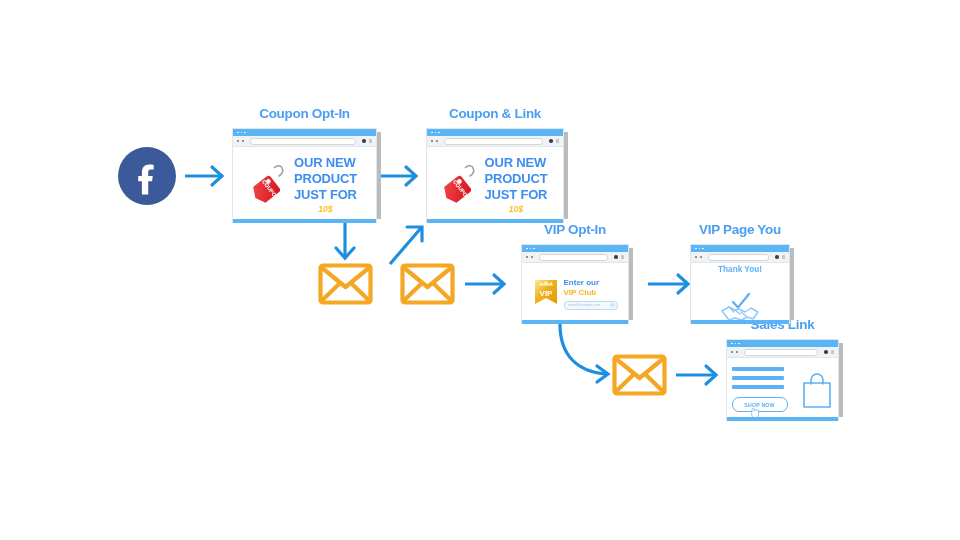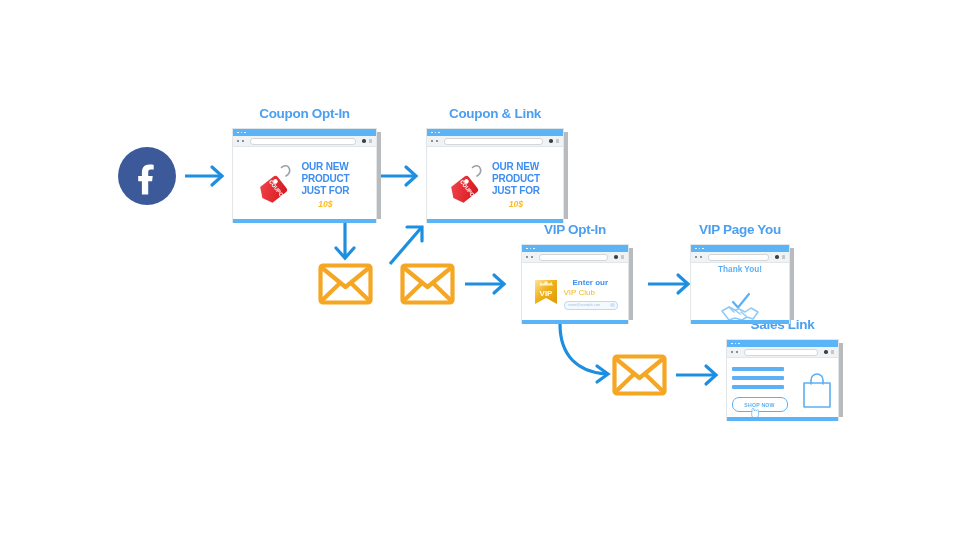--- a/index.html
+++ b/index.html
@@ -66,36 +66,36 @@
   .coupon-content{
     position:absolute;inset:0;display:flex;align-items:center;
     justify-content:center;gap:6px;padding:0 6px;box-sizing:border-box;
   }
   .tag-wrap{position:relative;width:36px;height:44px;flex:0 0 auto;}
   .promo-lines{
     display:flex;flex-direction:column;align-items:flex-start;
     line-height:1.22;
   }
   .promo-lines .l{
-    color:#3d8ef0;font-weight:bold;font-size:10px;letter-spacing:-0.2px;
+    color:#3d8ef0;font-weight:bold;font-size:13px;letter-spacing:-0.2px;
     white-space:nowrap;
   }
   .promo-lines .price{
     color:#fbbd20;font-weight:bold;font-style:italic;font-size:8.6px;
     margin-top:1px;align-self:center;
   }
 
   
   .vip-content{
     position:absolute;inset:0;display:flex;align-items:center;
     justify-content:center;gap:5px;padding:0 5px;box-sizing:border-box;
   }
   .vip-text{display:flex;flex-direction:column;line-height:1.25;}
-  .vip-text .t1{color:#3d8ef0;font-weight:bold;font-size:8px;white-space:nowrap;margin-left:9px;}
-  .vip-text .t2{color:#f0b920;font-weight:normal;font-size:8px;white-space:nowrap;}
+  .vip-text .t1{color:#3d8ef0;font-weight:bold;font-size:8px;white-space:nowrap;}
+  .vip-text .t2{color:#f0b920;font-weight:bold;font-size:8px;white-space:nowrap;}
   .vip-field{
     margin-top:3px;width:52px;height:7px;border:0.8px solid #bcd9f5;
     border-radius:4px;background:#f4f9fe;position:relative;
   }
   .vip-field .ph{
     position:absolute;left:4px;top:1px;font-size:3.2px;color:#9dbfdd;
     letter-spacing:0.1px;white-space:nowrap;
   }
   .vip-field .go{
     position:absolute;right:2px;top:1.3px;width:4.4px;height:4.4px;

